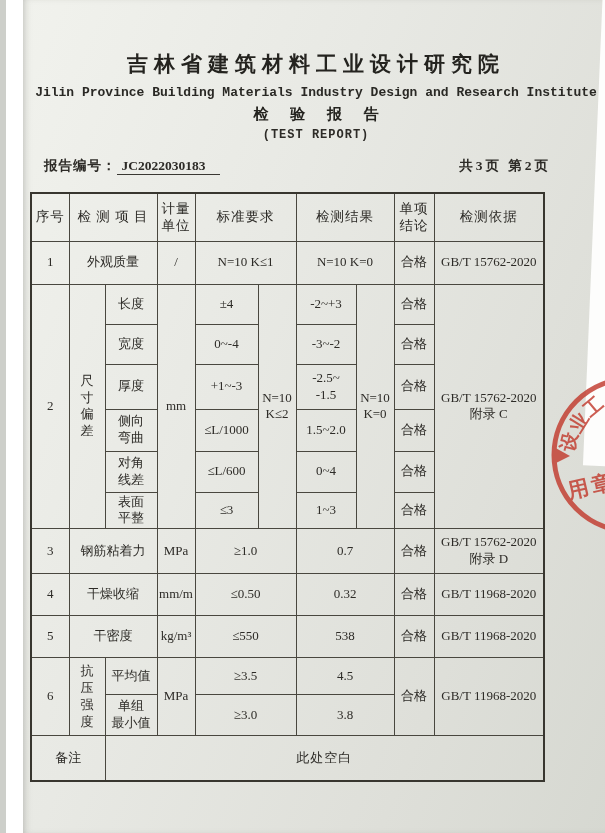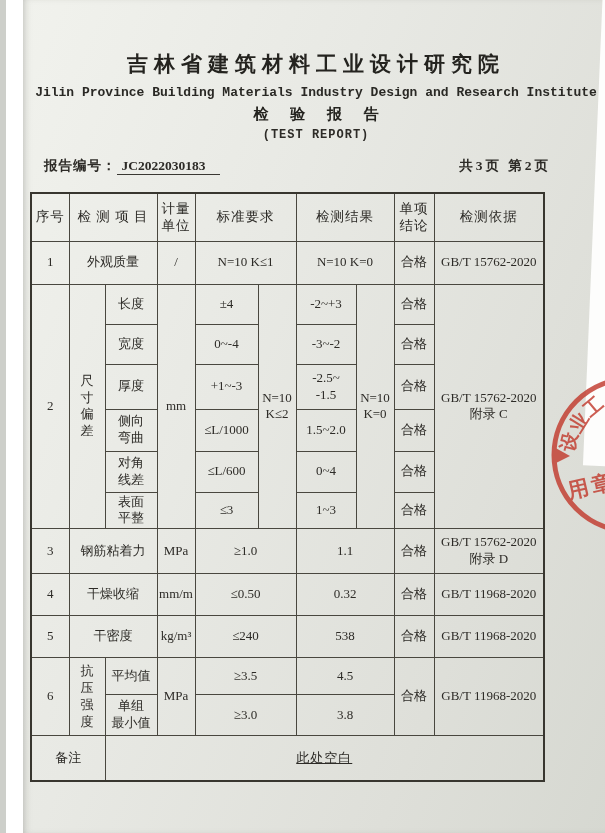--- a/index.html
+++ b/index.html
@@ -37,21 +37,21 @@
   }
   table.report td, table.report th {
     border:1px solid #49473f; text-align:center; vertical-align:middle;
     font-weight:normal; font-size:13px; line-height:1.3; color:#2d2b27;
     white-space:pre-line; padding:1px 0; overflow:hidden;
   }
   table.report th { font-size:13.5px; letter-spacing:1px; }
   td.latin, th.latin { font-size:12px; letter-spacing:0; }
   td.basis { font-size:11.8px; letter-spacing:0; }
   td.group-label { font-size:13px; line-height:1.55; }
-  td.remark-value { text-align:left; padding-left:12px; letter-spacing:1px;text-decoration:underline; }
+  td.remark-value { text-align:left; padding-left:12px; letter-spacing:1px; }
   tr.hh  { height:48px; } tr.ha  { height:43px; }
   tr.s1  { height:40px; } tr.s2  { height:40px; } tr.s3  { height:45px; }
   tr.s4  { height:42px; } tr.s5  { height:41px; } tr.s6  { height:36px; }
   tr.h3  { height:45px; } tr.h4  { height:42px; } tr.h5  { height:42px; }
   tr.h6a { height:37px; } tr.h6b { height:41px; } tr.hr  { height:45px; }
   
   .stamp { position:absolute; left:518px; top:362px; width:190px; height:190px; opacity:.82; }
   .stamp text { fill:#c23b2e; font-family:"Liberation Serif", serif; font-weight:700; }
 </style>
 </head>
@@ -163,41 +163,41 @@
         <td class="latin">≤3</td>
         <td class="latin">1~3</td>
         <td>合格</td>
       </tr>
 
       <tr class="h3">
         <td>3</td>
         <td colspan="2">钢筋粘着力</td>
         <td class="latin">MPa</td>
         <td colspan="2" class="latin">≥1.0</td>
-        <td colspan="2" class="latin">1.1</td>
+        <td colspan="2" class="latin">0.7</td>
         <td>合格</td>
         <td class="basis">GB/T 15762-2020
 附录 D</td>
       </tr>
 
       <tr class="h4">
         <td>4</td>
         <td colspan="2">干燥收缩</td>
         <td class="latin">mm/m</td>
         <td colspan="2" class="latin">≤0.50</td>
         <td colspan="2" class="latin">0.32</td>
         <td>合格</td>
         <td class="basis">GB/T 11968-2020</td>
       </tr>
 
       <tr class="h5">
         <td>5</td>
         <td colspan="2">干密度</td>
         <td class="latin">kg/m³</td>
-        <td colspan="2" class="latin">≤240</td>
+        <td colspan="2" class="latin">≤550</td>
         <td colspan="2" class="latin">538</td>
         <td>合格</td>
         <td class="basis">GB/T 11968-2020</td>
       </tr>
 
       <tr class="h6a">
         <td rowspan="2">6</td>
         <td rowspan="2" class="group-label">抗
 压
 强

